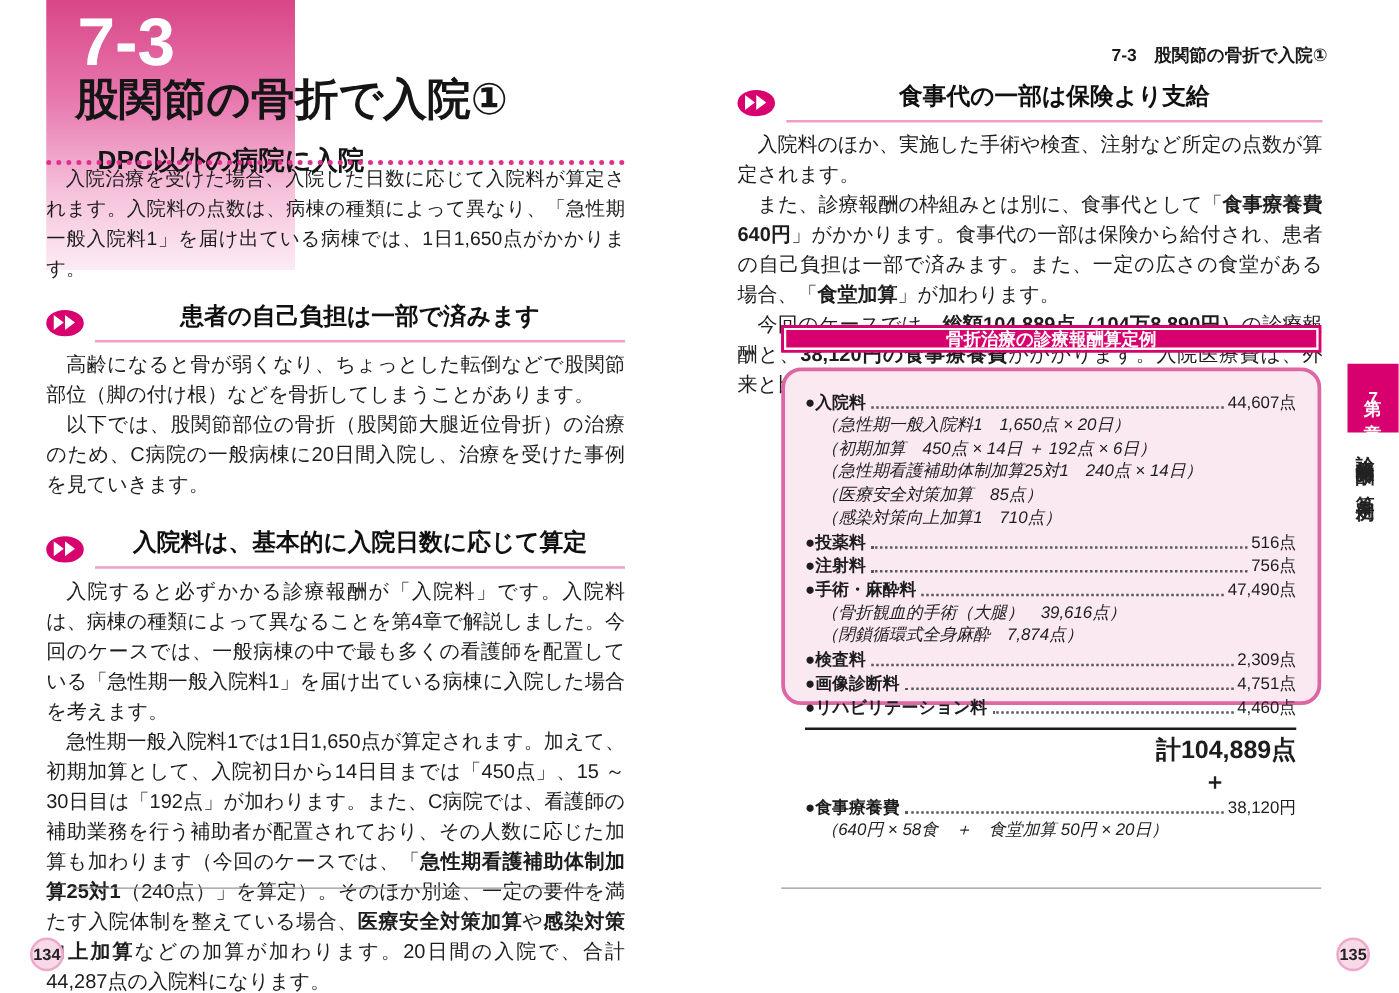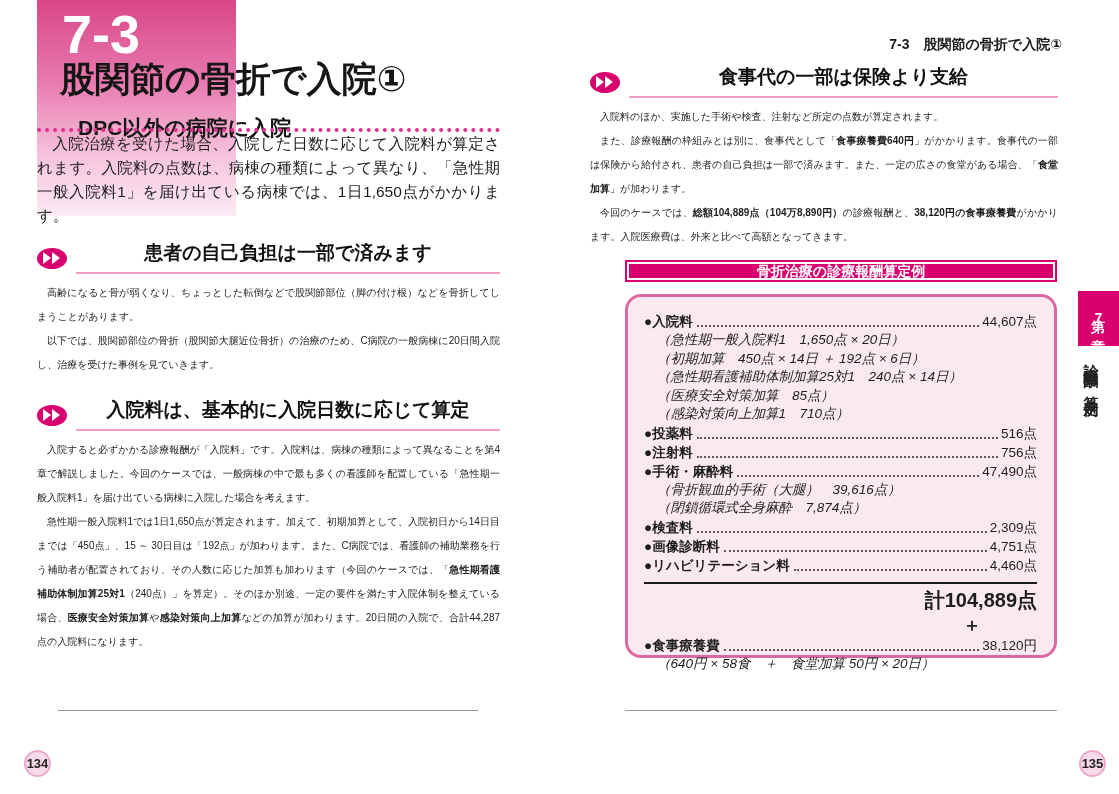--- a/index.html
+++ b/index.html
@@ -56,33 +56,33 @@
     position:absolute;top:4px;width:0;height:0;
     border-top:6.5px solid transparent;border-bottom:6.5px solid transparent;border-left:8px solid #fff;
   }
   .ffwd i.t1{left:6px;}
   .ffwd i.t2{left:15px;}
   .sec-title{
     flex:1;margin:0;font-size:19px;font-weight:800;color:#101010;
     border-bottom:2px solid var(--underline);padding-bottom:6px;white-space:nowrap;overflow:hidden;text-align:center;
   }
   .sec-body{margin-top:7px;}
-  .para{margin:0;font-size:10px;line-height:24px;text-align:justify;text-indent:1em;}
+  .para{margin:0;font-size:16px;line-height:24px;text-align:justify;text-indent:1em;}
 
   
   .running-header{
     position:absolute;top:20px;right:57px;font-size:14px;font-weight:700;color:#1a1a1a;white-space:nowrap;margin-top:16px;
   }
   .boxtitle{
     position:absolute;left:625px;top:260px;width:432px;height:22px;
     background:var(--accent);border:2px solid var(--accent);box-shadow:inset 0 0 0 2px #fff;
     color:#fff;font-size:14px;font-weight:800;text-align:center;line-height:19px;
   }
   .feebox{
-    position:absolute;left:625px;top:294px;width:432px;height:364px;
+    position:absolute;left:625px;top:294px;width:432px;height:270px;
     background:var(--box-bg);border:3px solid var(--box-border);border-radius:16px;
     padding:15px 17px 0 16px;
   }
   .fee-row{display:flex;align-items:flex-end;font-size:13.5px;line-height:19px;}
   .fee-label{font-weight:700;white-space:nowrap;}
   .fee-leader{flex:1;border-bottom:2px dotted #5a5a5a;margin:0 3px 4px 4px;}
   .fee-value{white-space:nowrap;}
   .fee-sub{font-size:13.5px;line-height:18.5px;padding-left:13px;font-style:italic;}
   .fee-rule{border-top:2px solid #1a1a1a;margin:7px 0 3px;}
   .fee-total{text-align:right;font-size:20px;font-weight:800;line-height:27px;}
@@ -91,21 +91,21 @@
   
   .footer-rule{position:absolute;top:710px;height:0;border-top:1px solid #979797;}
   .footer-rule.left{left:58px;width:420px;}
   .footer-rule.right{left:625px;width:432px;}
   .pgnum{
     position:absolute;top:750px;width:27px;height:27px;border-radius:50%;
     background:#f8d9e8;border:2px solid #eda9cb;
     text-align:center;line-height:24px;font-size:13px;font-weight:700;color:#222;
   }
   .pgnum.left{left:24px;}
-  .pgnum.right{left:1069px;margin-left:10px;}
+  .pgnum.right{left:1069px;}
   .tab-chapter{
     position:absolute;left:1078px;top:291px;width:41px;height:55px;
     background:var(--accent);color:#fff;
     writing-mode:vertical-rl;text-orientation:upright;
     font-size:14px;font-weight:700;letter-spacing:1px;
     display:flex;align-items:center;justify-content:center;
   }
   .tab-label{
     position:absolute;left:1081px;top:352px;height:170px;
     writing-mode:vertical-rl;text-orientation:upright;

